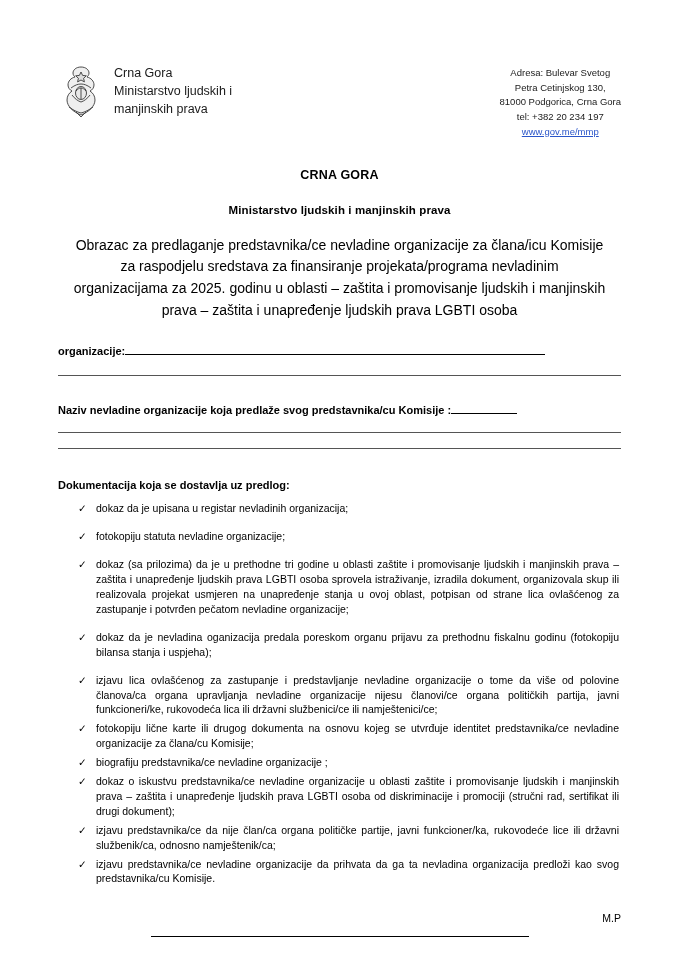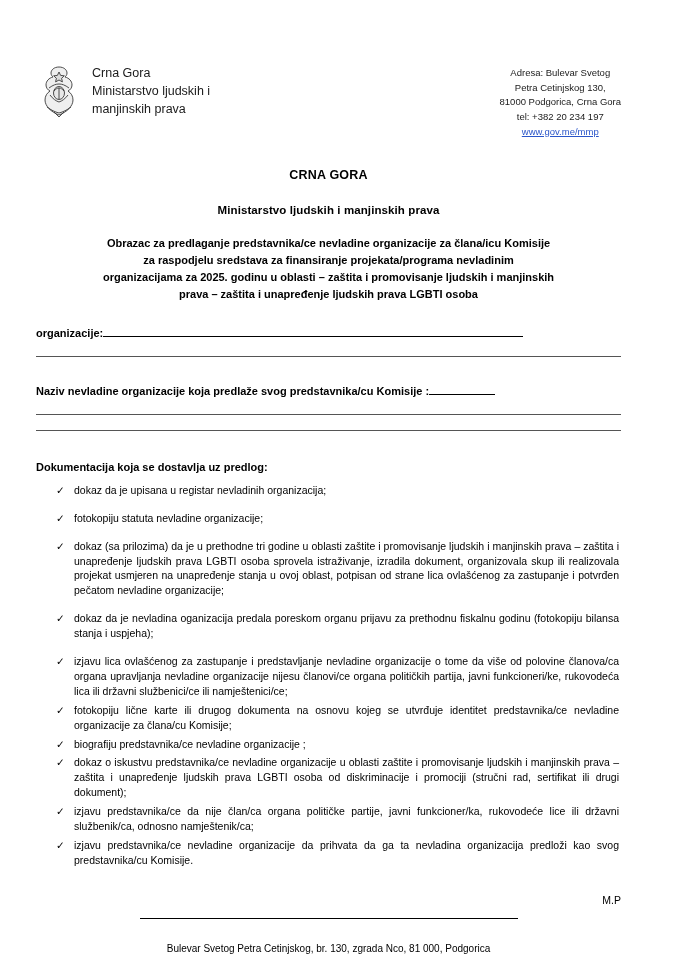--- a/index.html
+++ b/index.html
@@ -12,21 +12,21 @@
     height: 960px;
     font-family: "Liberation Sans", sans-serif;
     color: #000000;
     position: relative;
     overflow: hidden;
   }
   .page {
     width: 679px;
     height: 817px;
     box-sizing: border-box;
-    padding: 62px 58px 0 36px;
+    padding: 62px 58px 0 58px;
     position: relative;
   }
 
   
   .header {
     display: flex;
     justify-content: space-between;
     align-items: flex-start;
   }
   .header-left {
@@ -72,22 +72,22 @@
   }
   .title-sub {
     font-size: 11.5px;
     font-weight: bold;
     margin-top: 22px;
     letter-spacing: .1px;
   }
   .form-title {
     margin-top: 19px;
     text-align: center;
-    font-size: 11px;
-    font-weight: bold;
+    font-size: 14px;
+    font-weight: normal;
     line-height: 1.55;
     padding: 0 4px;
   }
 
   
   .field-block { margin-top: 22px; }
   .field-label {
     font-size: 11px;
     font-weight: bold;
     line-height: 1.5;

